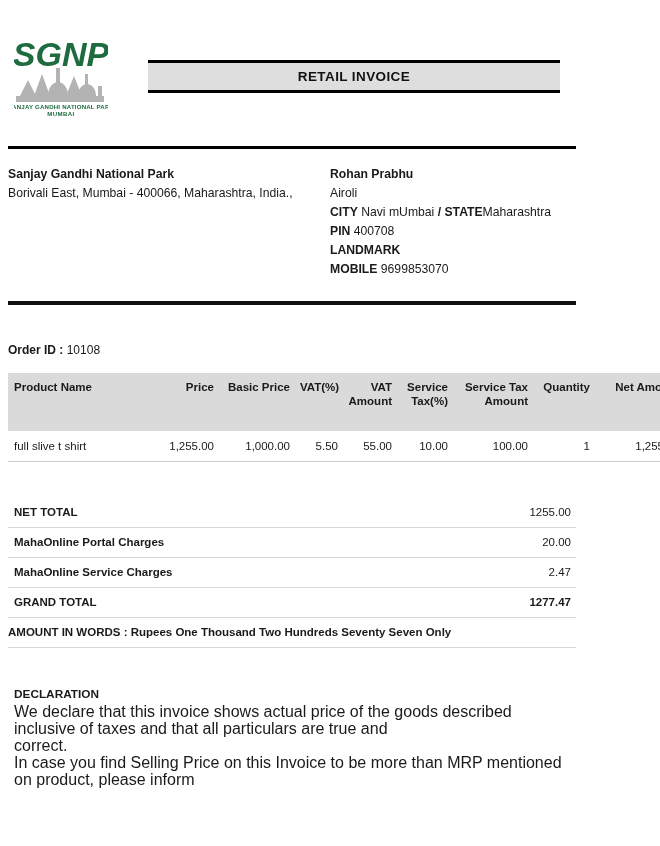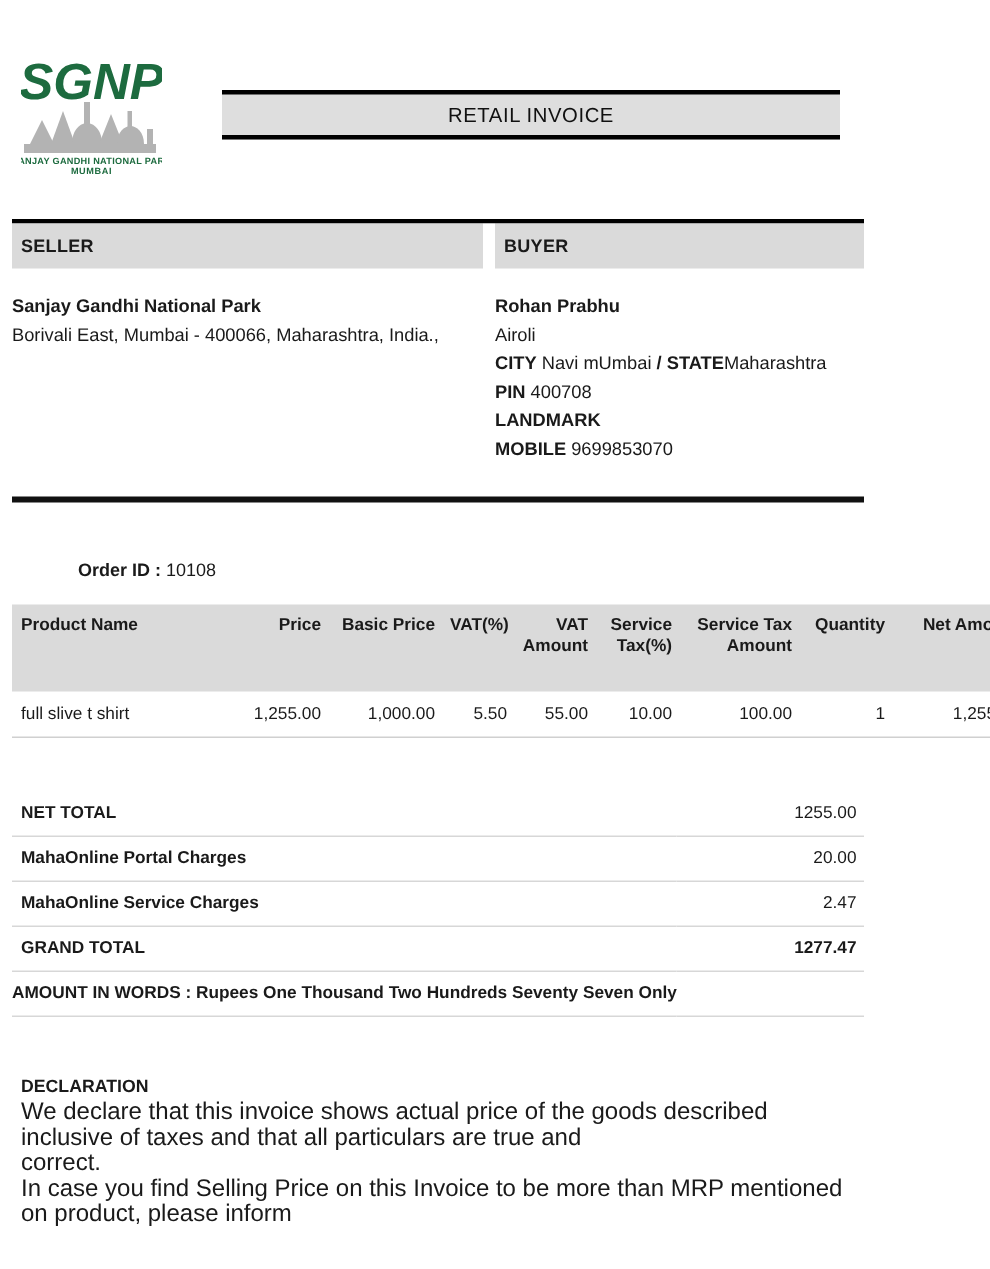--- a/index.html
+++ b/index.html
@@ -46,21 +46,21 @@
     background: #dedede;
     border-top: 3px solid #000000;
     border-bottom: 3px solid #000000;
     box-sizing: border-box;
     display: flex;
     align-items: center;
     justify-content: center;
   }
   .title-bar .title-text {
     font-size: 13.5px;
-    font-weight: normal;
+    font-weight: bold;
     letter-spacing: .4px;
     color: #111;
   }
 
   
   .party-rule {
     border-top: 3px solid #000000;
     margin-top: 26px;
   }
   .party-head {
@@ -98,21 +98,20 @@
 
   .section-rule {
     border-top: 4px solid #111111;
     margin-top: 22px;
   }
 
   
   .order-id {
     font-size: 12px;
     padding-top: 38px;
-    margin-left: 44px;
   }
   .order-id .lbl { font-weight: bold; }
   .order-id .val { font-weight: normal; }
 
   
   table.items {
     width: 100%;
     border-collapse: collapse;
     margin-top: 16px;
     table-layout: fixed;
@@ -214,25 +213,20 @@
       </svg>
     </div>
 
     <div class="title-bar">
       <span class="title-text">RETAIL INVOICE</span>
     </div>
   </div>
 
   <div class="party-rule"></div>
 
-  <div class="party-head">
-    <div class="cell left">SELLER</div>
-    <div class="cell gap"></div>
-    <div class="cell right">BUYER</div>
-  </div>
 
   <div class="party-body">
     <div class="col-left">
       <div class="line bold">Sanjay Gandhi National Park</div>
       <div class="line">Borivali East, Mumbai - 400066, Maharashtra, India.,</div>
     </div>
     <div class="col-right">
       <div class="line bold">Rohan Prabhu</div>
       <div class="line">Airoli</div>
       <div class="line">

